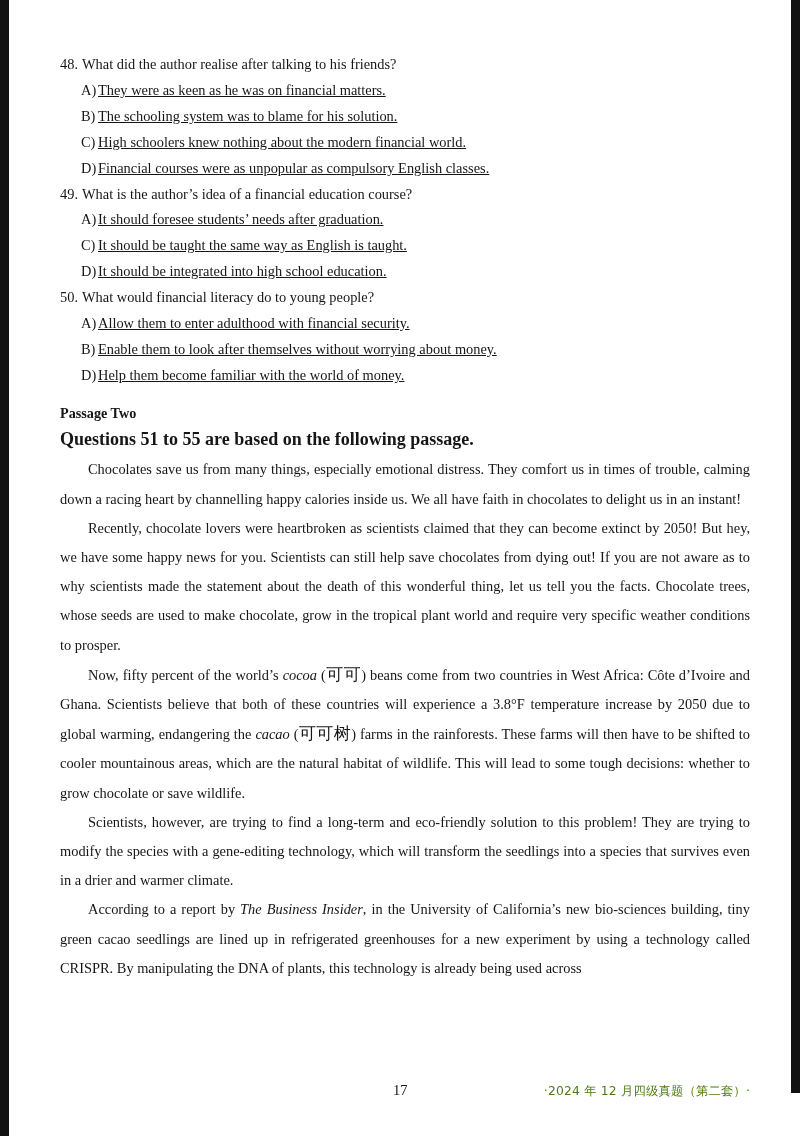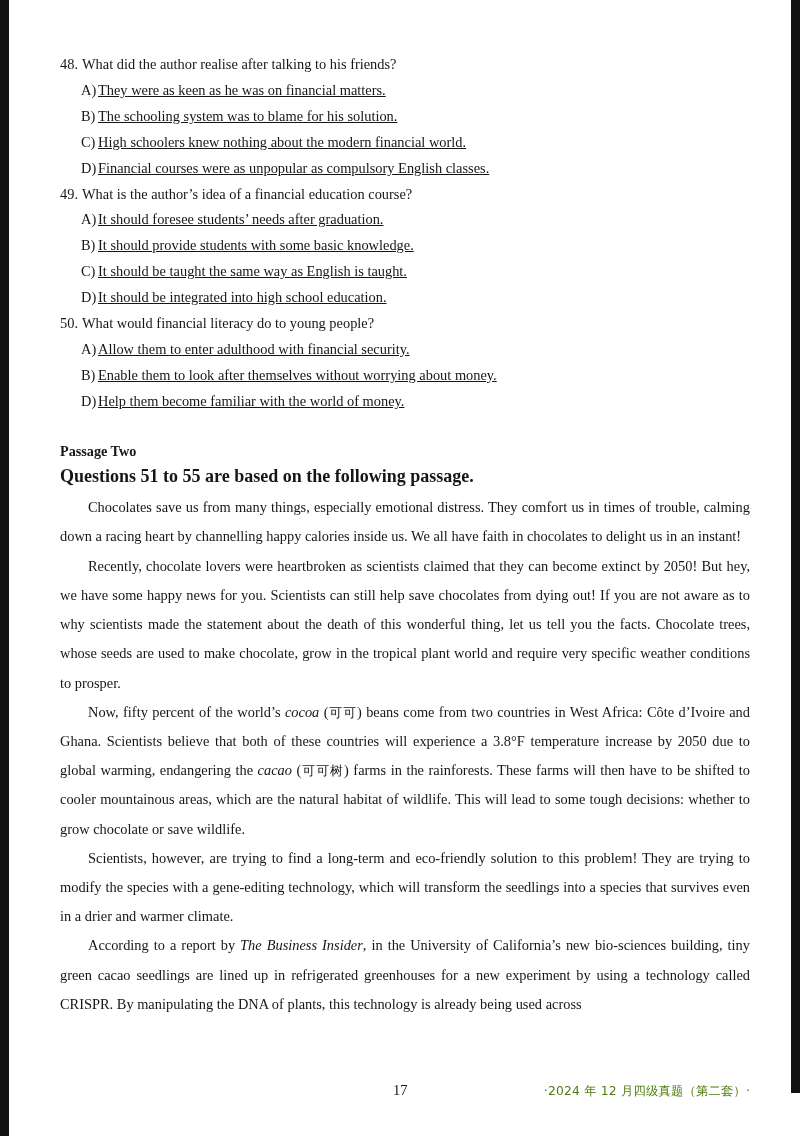--- a/index.html
+++ b/index.html
@@ -67,41 +67,41 @@
   }
   .opt-letter {
     display: inline-block;
     width: 17px;
   }
   
   .passage-head {
     font-weight: bold;
     font-size: 14.2px;
     line-height: 25.8px;
-    margin-top: 24px;
+    margin-top: 12px;
   }
   .passage-sub {
     font-weight: bold;
     font-size: 18px;
     line-height: 25.8px;
   }
   
   .para {
     font-size: 14.4px;
     line-height: 29.2px;
     text-align: justify;
     text-justify: inter-word;
     text-indent: 28px;
     margin: 0;
   }
   .para.first-para { margin-top: 3px; }
   .para i { font-style: italic; }
   .cn {
     font-family: "DejaVu Sans", sans-serif;
-    font-size: 13px;
+    font-size: 17px;
   }
   
   .footer {
     position: absolute;
     left: 60px;
     top: 1080px;
     width: 690px;
     height: 22px;
   }
   .page-number {
@@ -139,21 +139,20 @@
             <li class="q-option"><span class="opt-letter">A)</span><span>They were as keen as he was on financial matters.</span></li>
             <li class="q-option"><span class="opt-letter">B)</span><span>The schooling system was to blame for his solution.</span></li>
             <li class="q-option"><span class="opt-letter">C)</span><span>High schoolers knew nothing about the modern financial world.</span></li>
             <li class="q-option"><span class="opt-letter">D)</span><span>Financial courses were as unpopular as compulsory English classes.</span></li>
           </ul>
         </div>
         <div class="question-block">
           <div class="q-stem"><span class="q-num">49.</span><span>What is the author’s idea of a financial education course?</span></div>
           <ul class="q-options">
             <li class="q-option"><span class="opt-letter">A)</span><span>It should foresee students’ needs after graduation.</span></li>
-            <li class="q-option"><span class="opt-letter">B)</span><span>It should provide students with some basic knowledge.</span></li>
             <li class="q-option"><span class="opt-letter">C)</span><span>It should be taught the same way as English is taught.</span></li>
             <li class="q-option"><span class="opt-letter">D)</span><span>It should be integrated into high school education.</span></li>
           </ul>
         </div>
         <div class="question-block">
           <div class="q-stem"><span class="q-num">50.</span><span>What would financial literacy do to young people?</span></div>
           <ul class="q-options">
             <li class="q-option"><span class="opt-letter">A)</span><span>Allow them to enter adulthood with financial security.</span></li>
             <li class="q-option"><span class="opt-letter">B)</span><span>Enable them to look after themselves without worrying about money.</span></li>
             <li class="q-option"><span class="opt-letter">D)</span><span>Help them become familiar with the world of money.</span></li>

